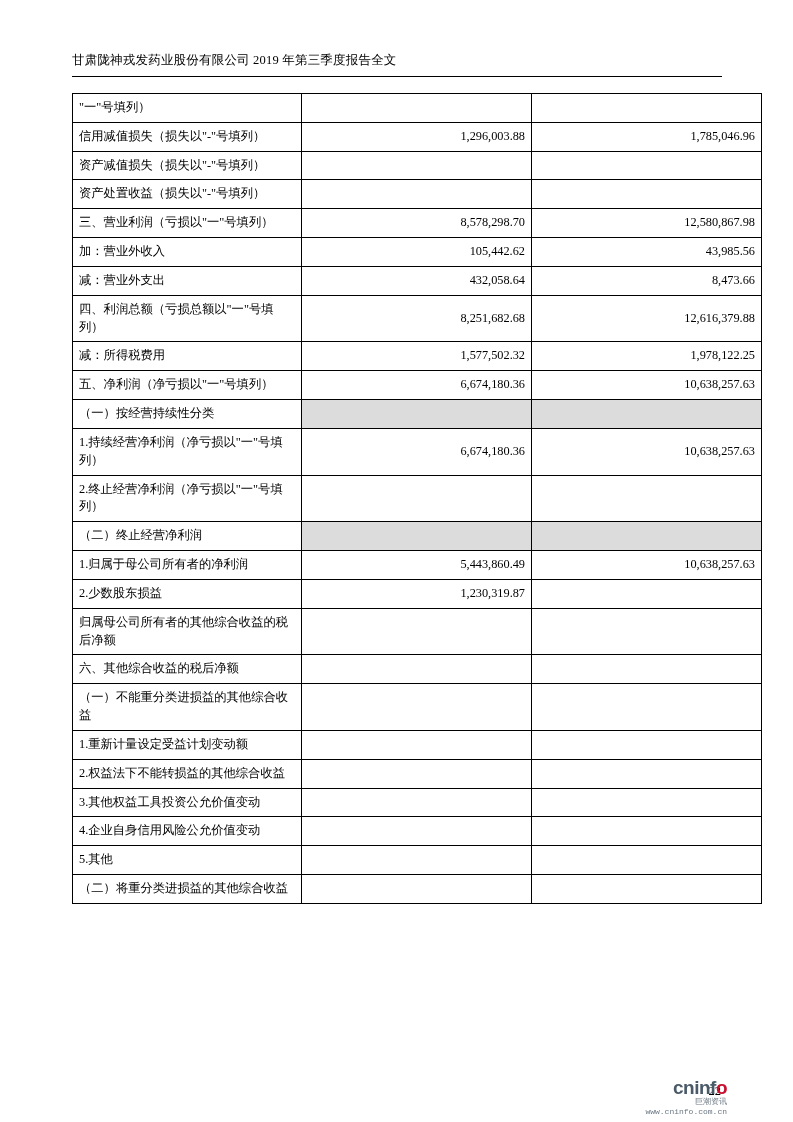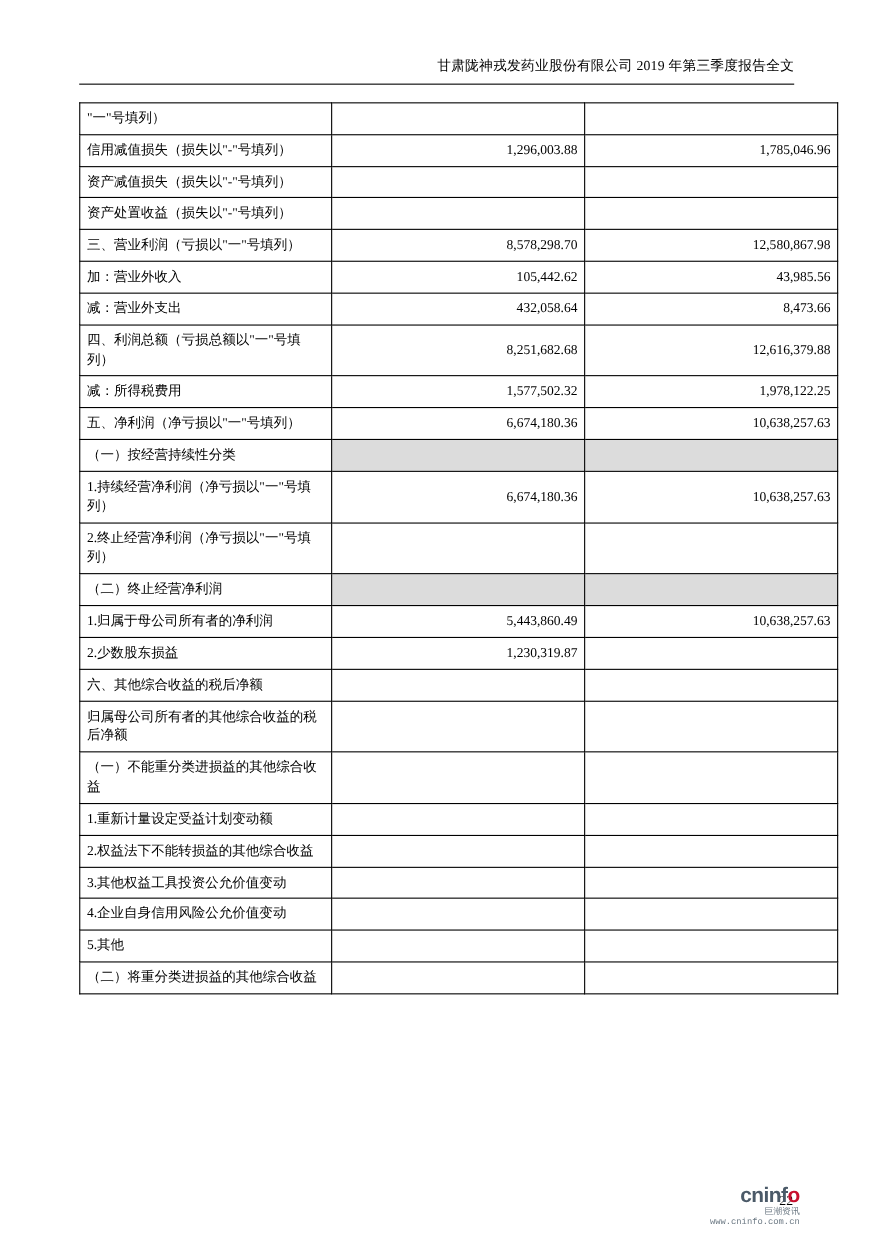--- a/index.html
+++ b/index.html
@@ -20,21 +20,20 @@
     left: 0; top: 0;
     width: 793px;
     height: 1122px;
   }
   
   .header {
     position: absolute;
     left: 72px;
     top: 52px;
     width: 650px;
-    text-align: right;
     font-size: 12.5px;
     font-family: "Liberation Serif", serif;
     letter-spacing: 0.2px;
   }
   .header-rule {
     position: absolute;
     left: 72px;
     top: 76px;
     width: 650px;
     height: 1px;
@@ -201,26 +200,26 @@
             <td class="label ind2">1.归属于母公司所有者的净利润</td>
             <td class="num">5,443,860.49</td>
             <td class="num">10,638,257.63</td>
           </tr>
           <tr>
             <td class="label ind2">2.少数股东损益</td>
             <td class="num">1,230,319.87</td>
             <td class="num"></td>
           </tr>
           <tr>
+            <td class="label ind1">归属母公司所有者的其他综合收益的税后净额</td>
+            <td class="num"></td>
+            <td class="num"></td>
+          </tr>
+          <tr>
             <td class="label ind0">六、其他综合收益的税后净额</td>
-            <td class="num"></td>
-            <td class="num"></td>
-          </tr>
-          <tr>
-            <td class="label ind1">归属母公司所有者的其他综合收益的税后净额</td>
             <td class="num"></td>
             <td class="num"></td>
           </tr>
           <tr>
             <td class="label ind1">（一）不能重分类进损益的其他综合收益</td>
             <td class="num"></td>
             <td class="num"></td>
           </tr>
           <tr>
             <td class="label ind3">1.重新计量设定受益计划变动额</td>

